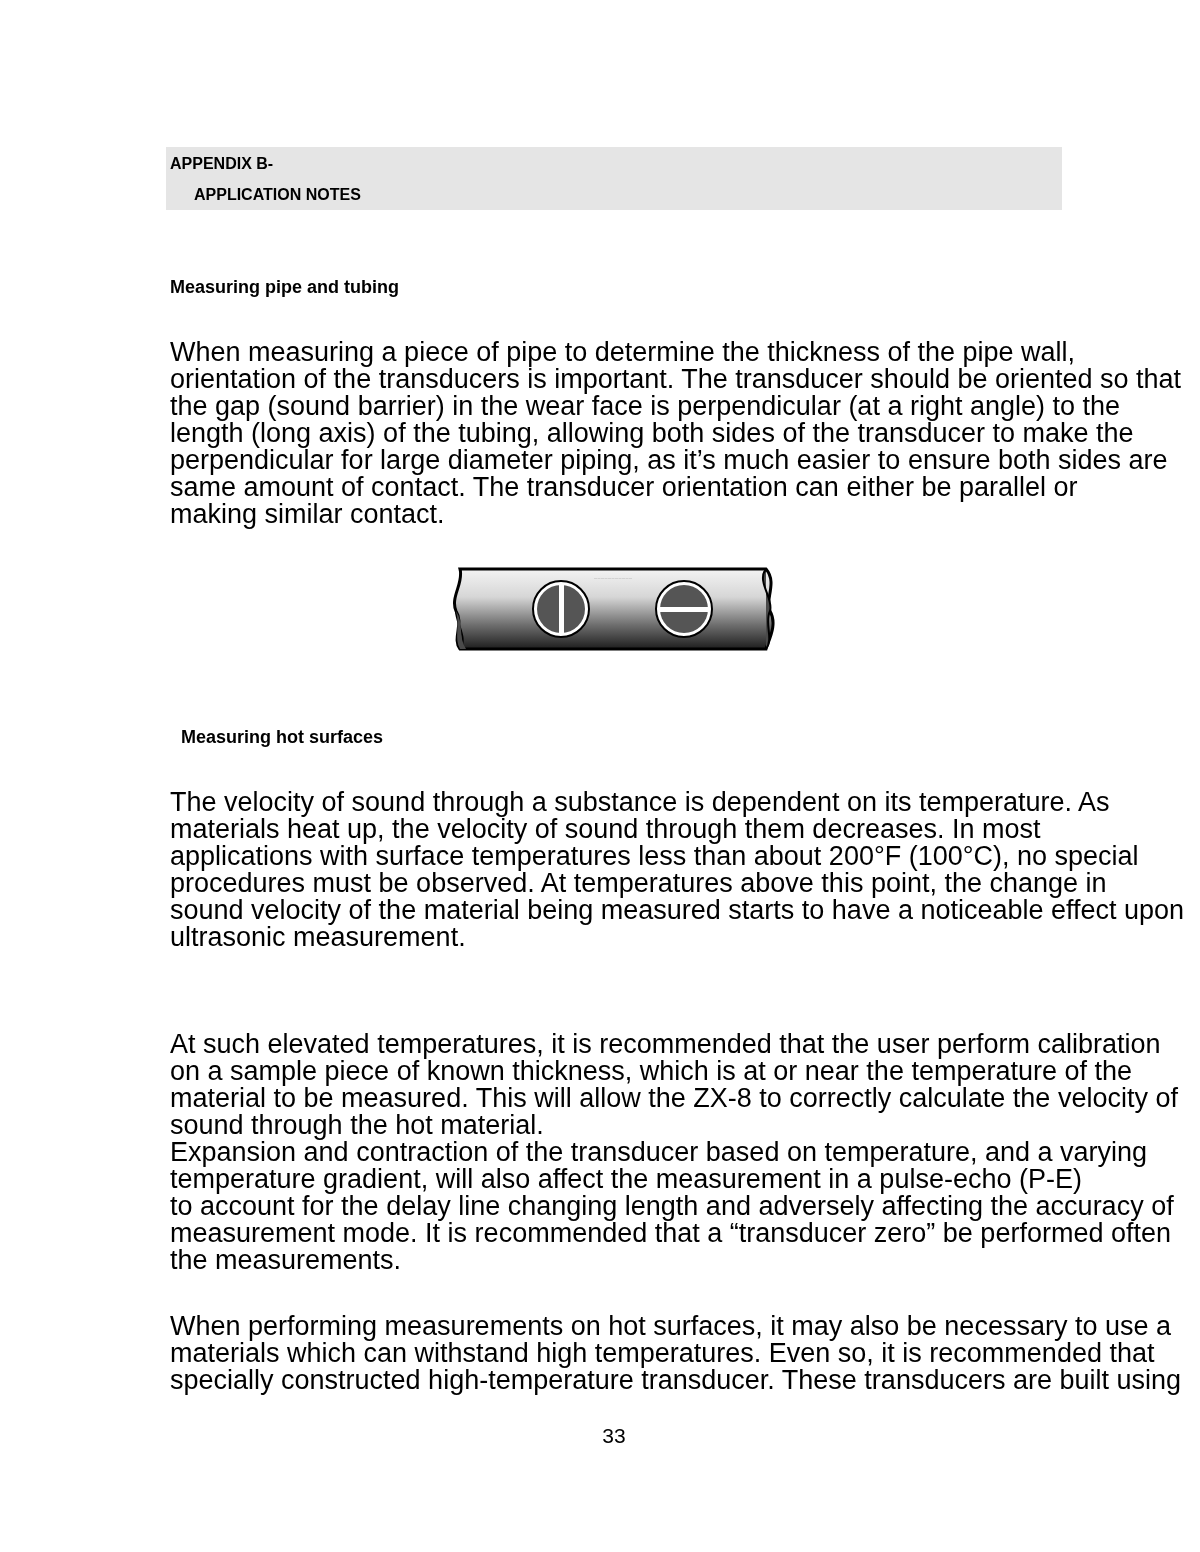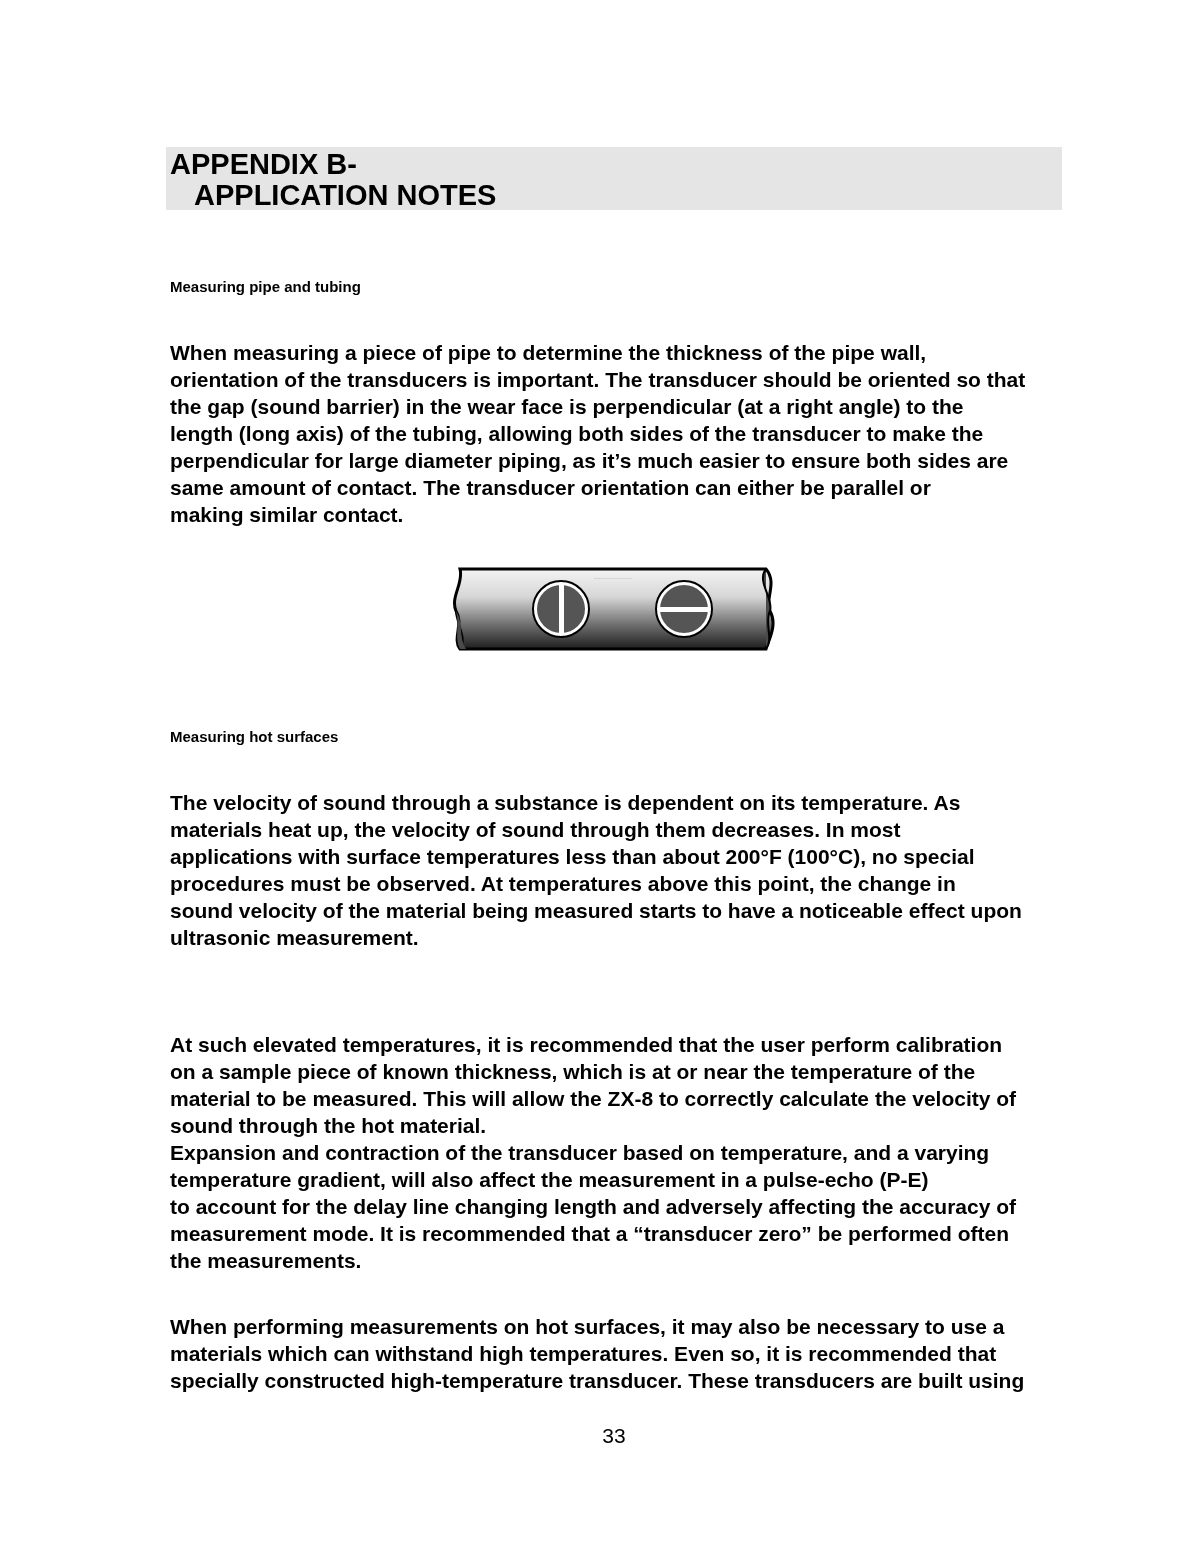--- a/index.html
+++ b/index.html
@@ -1,22 +1,22 @@
 <!DOCTYPE html>
 <html><head>
 <meta charset="utf-8">
 <style>
   html, body { margin: 0; padding: 0; background: #ffffff; }
   body { width: 1200px; height: 1552px; position: relative; overflow: hidden; font-family: "Liberation Sans", sans-serif; color: #000; }
   .header-band { position: absolute; left: 166px; top: 147px; width: 896px; height: 63px; background: #e5e5e5; }
-  .header-band .line { position: absolute; left: 4px; font-weight: bold; font-size: 29px; line-height: 30px; white-space: nowrap; }
+  .header-band .line { position: absolute; left: 4px; font-weight: bold; font-size: 16px; line-height: 30px; white-space: nowrap; }
   .header-band .l1 { top: 2px; }
   .header-band .l2 { top: 33px; margin-left: 24px; }
-  .heading { position: absolute; left: 170px; font-weight: bold; font-size: 15px; line-height: 26px; white-space: nowrap; }
-  .para { position: absolute; left: 170px; width: 900px; font-size: 21px; font-weight: bold; }
+  .heading { position: absolute; left: 170px; font-weight: bold; font-size: 18px; line-height: 26px; white-space: nowrap; }
+  .para { position: absolute; left: 170px; width: 900px; font-size: 27px; }
   .para .ln { display: block; height: 27px; line-height: 27px; white-space: nowrap; }
   .pipe { position: absolute; left: 448px; top: 563px; width: 334px; height: 92px; }
   .page-num { position: absolute; left: 0; width: 1228px; top: 1423px; text-align: center; font-size: 21px; line-height: 26px; }
 </style>
 </head>
 <body>
 
 <div class="header-band">
   <div class="line l1">APPENDIX  B-</div>
   <div class="line l2">APPLICATION NOTES</div>
@@ -53,21 +53,21 @@
     <circle cx="113" cy="46" r="24" fill="#555"></circle>
     <rect x="111" y="21" width="5" height="50" fill="#fff"></rect>
   </g>
   <g>
     <circle cx="236" cy="46" r="28" fill="#fff" stroke="#000" stroke-width="2"></circle>
     <circle cx="236" cy="46" r="24" fill="#555"></circle>
     <rect x="211" y="44" width="50" height="5" fill="#fff"></rect>
   </g>
 </svg>
 
-<div class="heading" style="top:724px;">Measuring hot surfaces</div>
+<div class="heading" style="top:724px;margin-left:11px;">Measuring hot surfaces</div>
 
 <div class="para" style="top:789px;">
   <span class="ln">The velocity of sound through a substance is dependent on its temperature.  As</span>
   <span class="ln">materials heat up, the velocity of sound through them decreases.  In most</span>
   <span class="ln">applications with surface temperatures less than about 200°F (100°C), no special</span>
   <span class="ln">procedures must be observed.  At temperatures above this point, the change in</span>
   <span class="ln">sound velocity of the material being measured starts to have a noticeable effect upon</span>
   <span class="ln">ultrasonic measurement.</span>
 </div>
 

